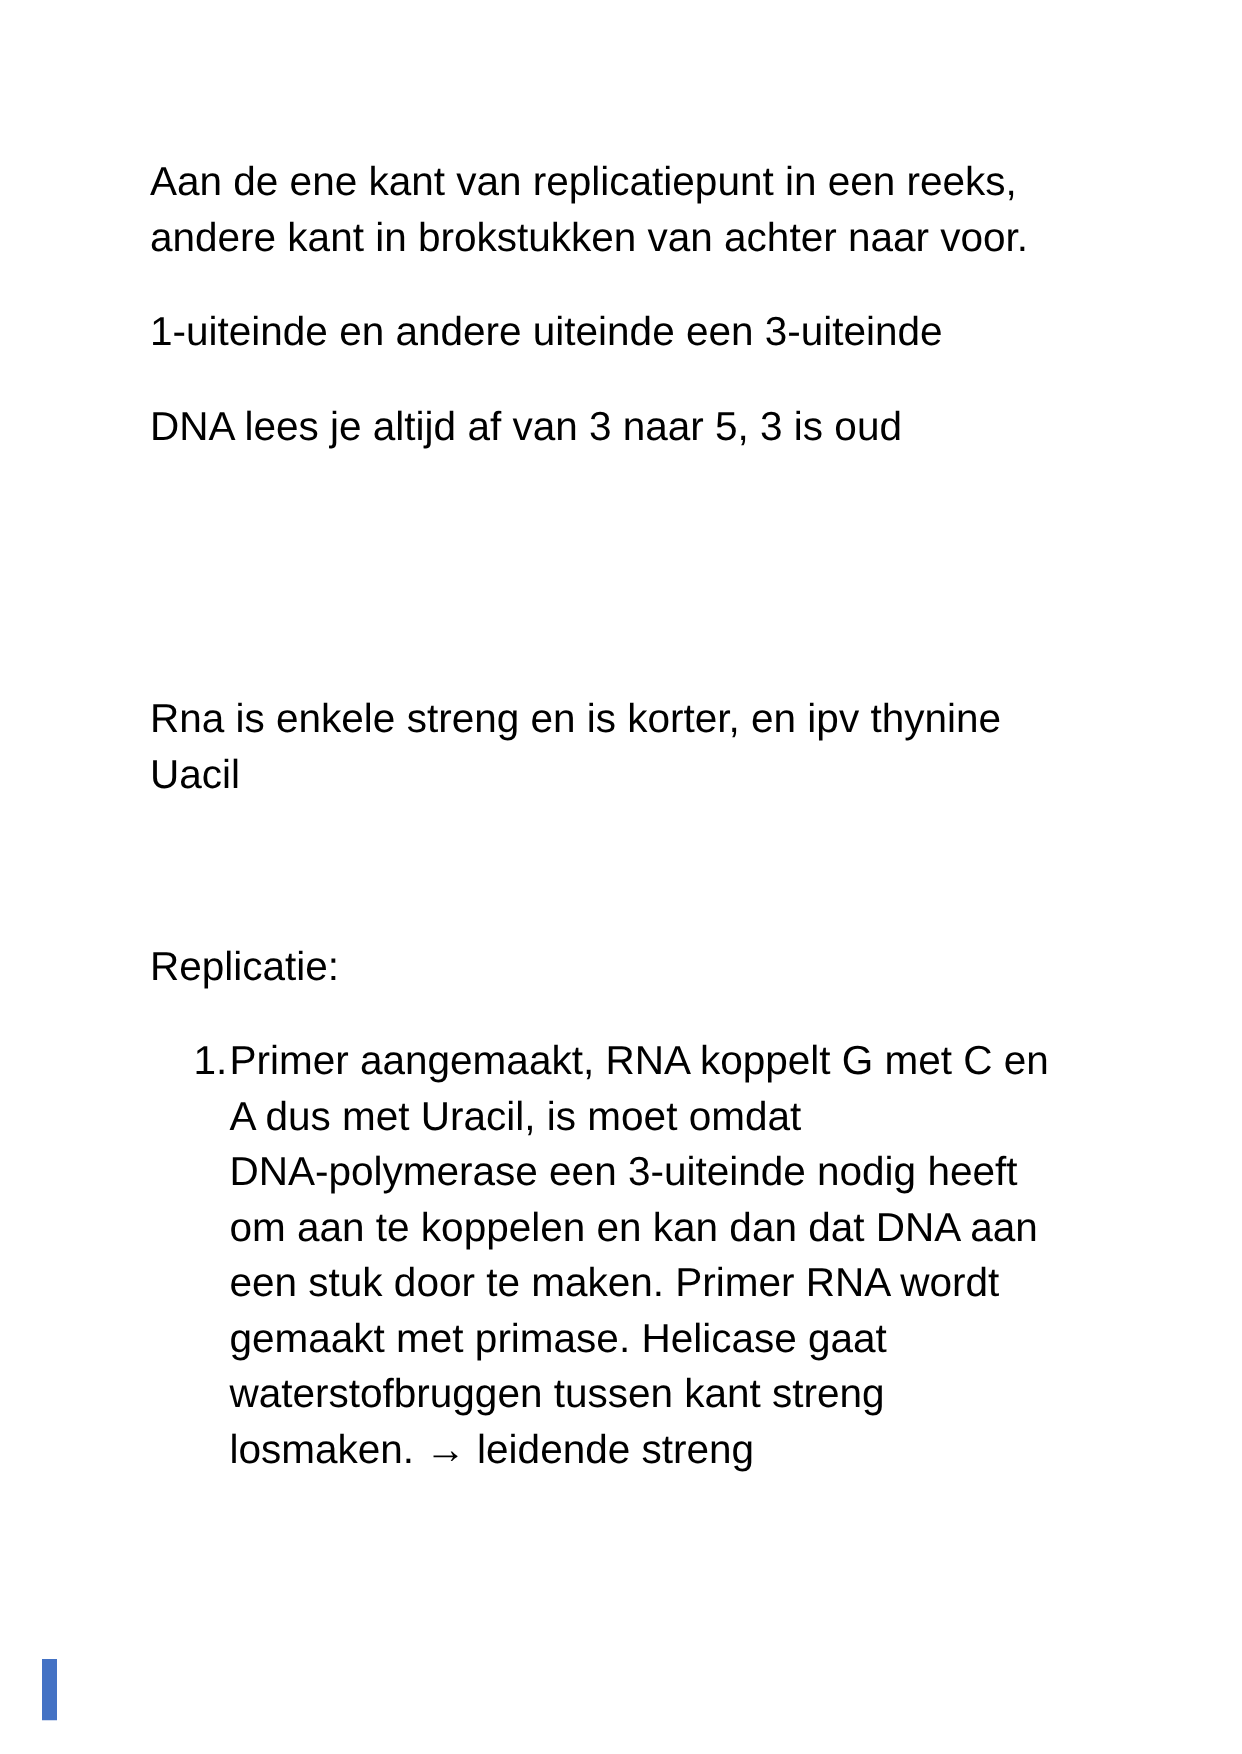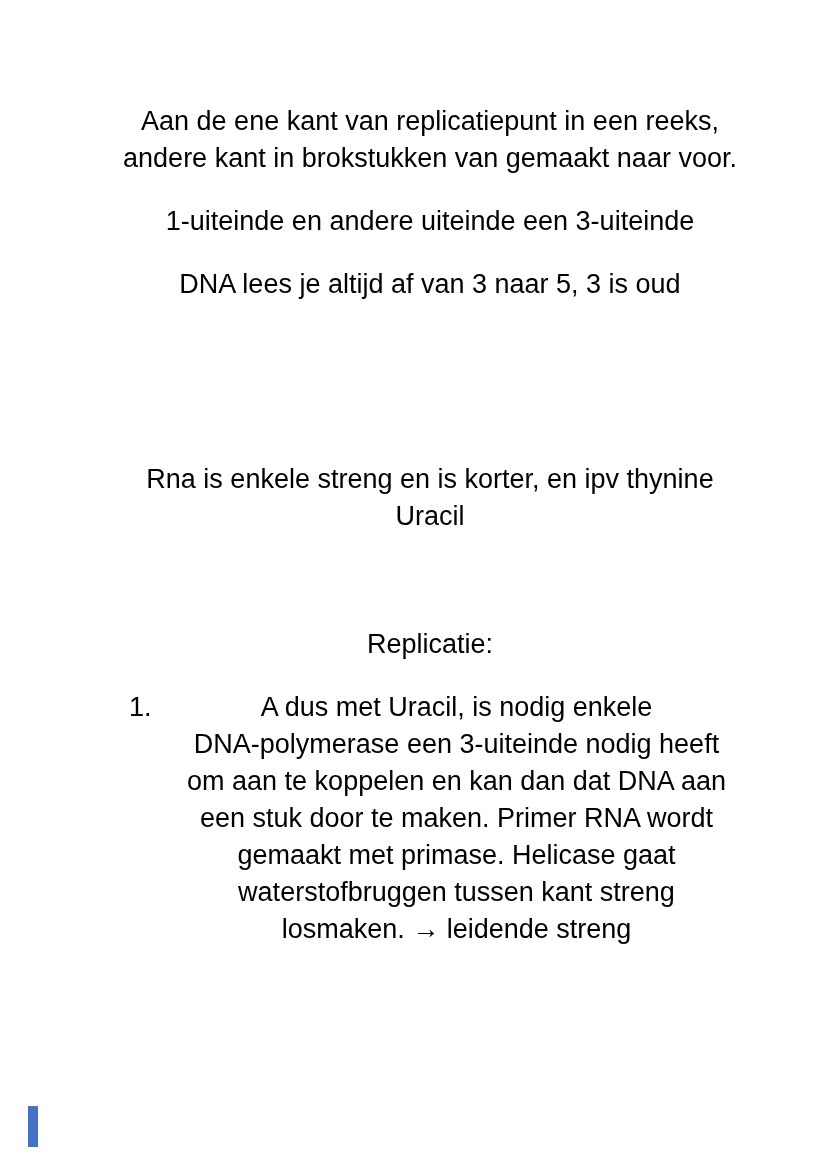--- a/index.html
+++ b/index.html
@@ -8,21 +8,20 @@
     height: 1169px;
     background: #ffffff;
     font-family: "Liberation Sans", "DejaVu Sans", sans-serif;
   }
   .page {
     position: relative;
     width: 828px;
     height: 1147px;
     background: #ffffff;
     overflow: hidden;
-    text-align: center;
   }
   .content {
     position: absolute;
     left: 100px;
     top: 103px;
     width: 660px;
     color: #000000;
     font-size: 27px;
     line-height: 37px;
   }
@@ -50,48 +49,49 @@
   }
 </style>
 </head>
 <body>
 
 <div class="page">
   <div class="content" style="color: rgb(0, 0, 0);">
 
     <p class="para">
       <span class="line">Aan de ene kant van replicatiepunt in een reeks,</span>
-      <span class="line">andere kant in brokstukken van gemaakt naar voor.</span>
+      <span class="line">andere kant in brokstukken van achter naar voor.</span>
     </p>
 
     <p class="para">
       <span class="line">1-uiteinde en andere uiteinde een 3-uiteinde</span>
     </p>
 
     <p class="para">
       <span class="line">DNA lees je altijd af van 3 naar 5, 3 is oud</span>
     </p>
 
     <div class="spacer-a"></div>
 
     <p class="para">
       <span class="line">Rna is enkele streng en is korter, en ipv thynine</span>
-      <span class="line">Uracil</span>
+      <span class="line">Uacil</span>
     </p>
 
     <div class="spacer-b"></div>
 
     <p class="para">
       <span class="line">Replicatie:</span>
     </p>
 
     <div class="list-item">
       <span class="list-number">1.</span>
       <div class="list-text">
-        <span class="line">A dus met Uracil, is nodig enkele</span>
+        <span class="line">Primer aangemaakt, RNA koppelt G met C en</span>
+        <span class="line">A dus met Uracil, is moet omdat</span>
         <span class="line">DNA-polymerase een 3-uiteinde nodig heeft</span>
         <span class="line">om aan te koppelen en kan dan dat DNA aan</span>
         <span class="line">een stuk door te maken. Primer RNA wordt</span>
         <span class="line">gemaakt met primase. Helicase gaat</span>
         <span class="line">waterstofbruggen tussen kant streng</span>
         <span class="line">losmaken. → leidende streng</span>
       </div>
     </div>
 
   </div>

